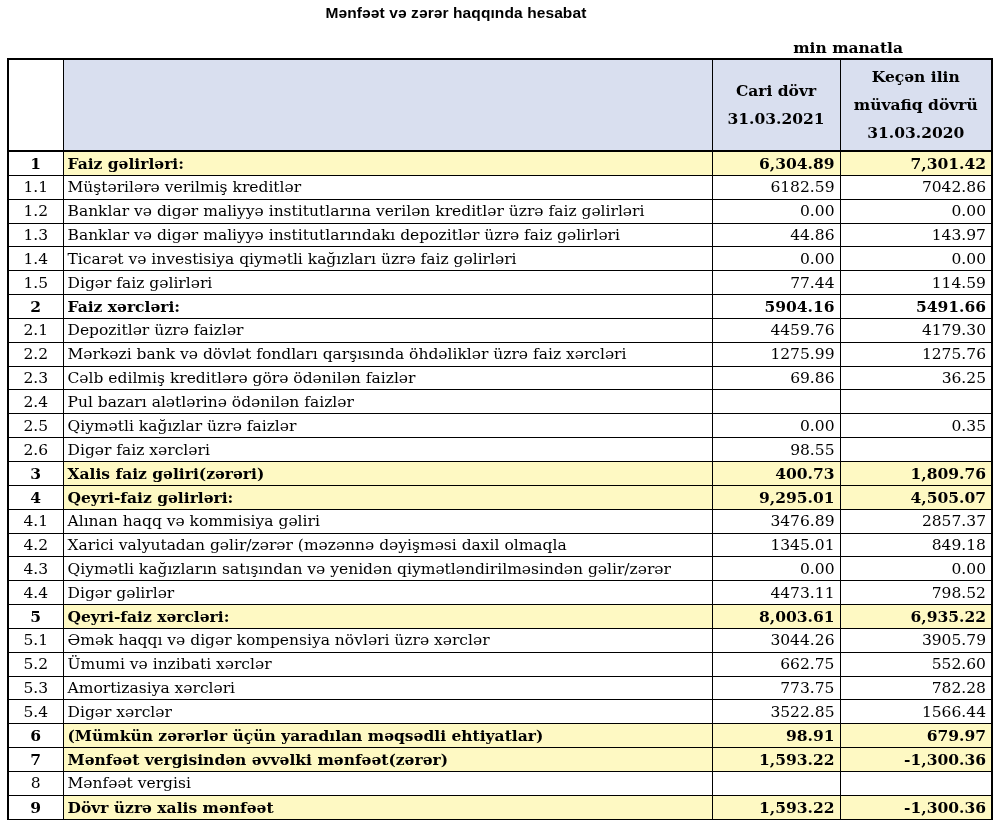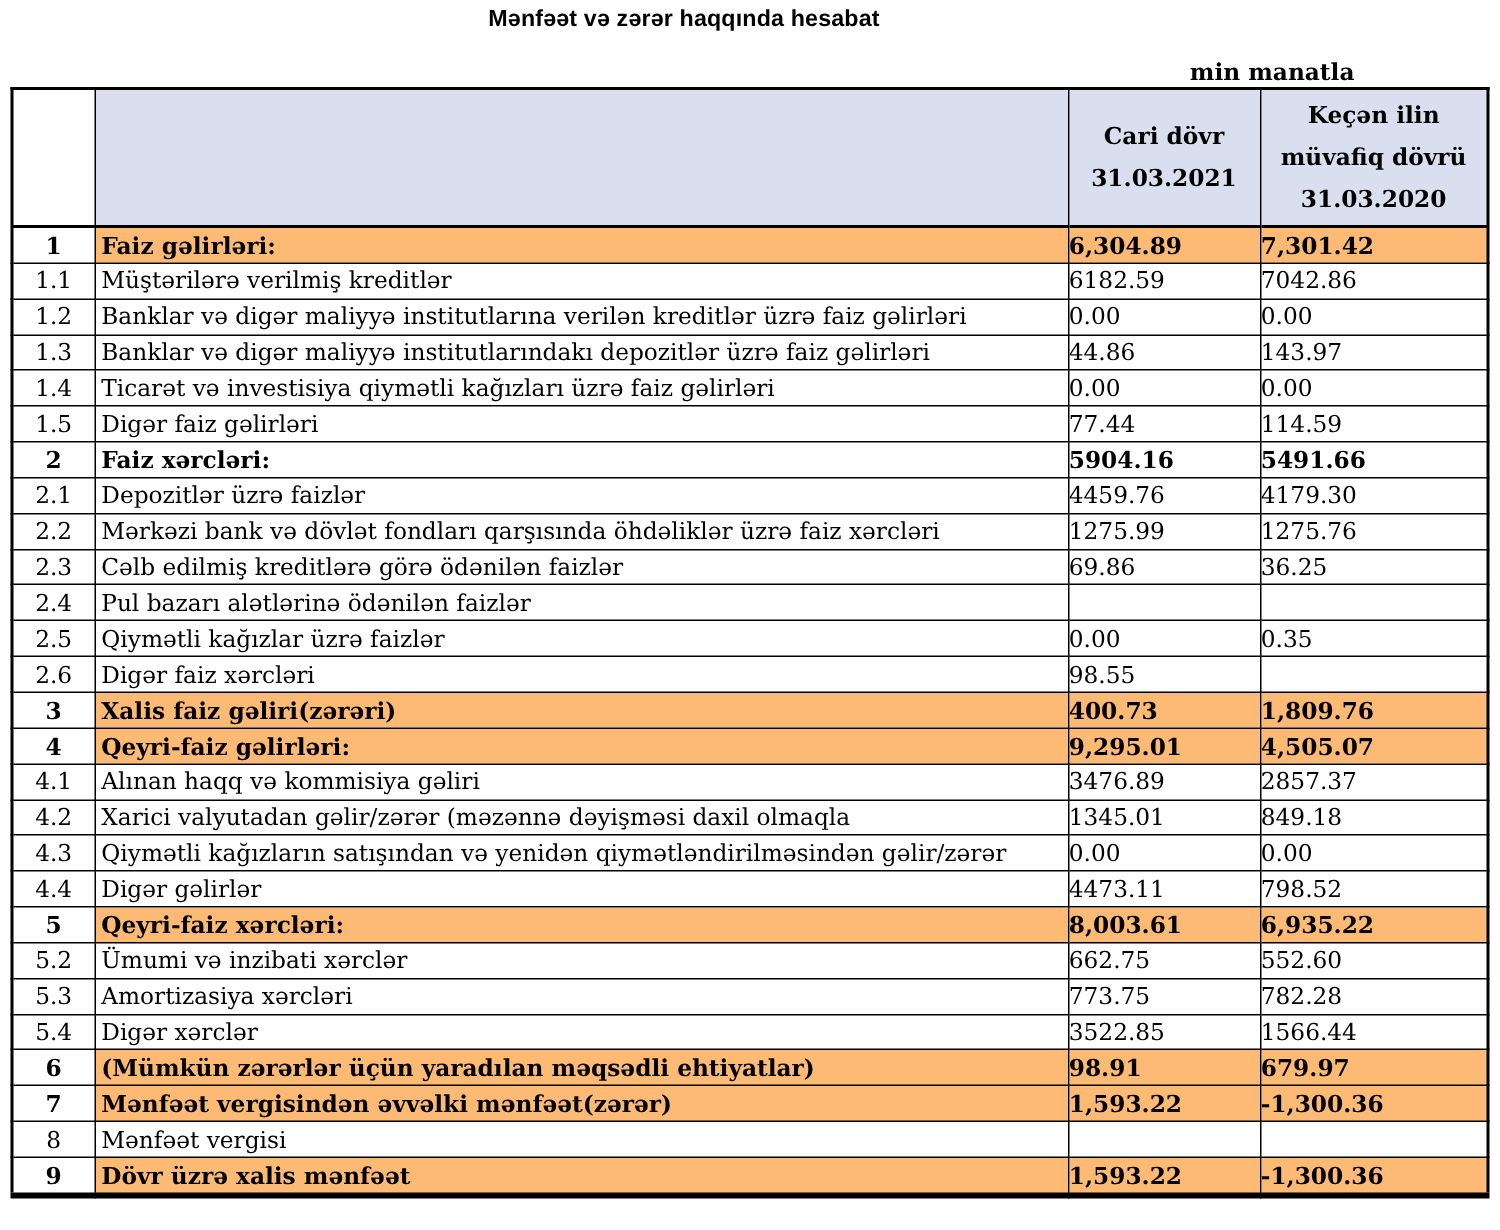--- a/index.html
+++ b/index.html
@@ -65,24 +65,24 @@
     background: #ffffff;
   }
   tbody td {
     height: 22.85px;
     padding: 0;
     vertical-align: middle;
     background: #ffffff;
   }
   tbody td.num   { text-align: center; }
   tbody td.label { text-align: left; padding-left: 4px; }
-  tbody td.val   { text-align: left; padding-right: 5px; }
+  tbody td.val   { text-align: right; padding-right: 5px; }
   tbody tr.bold td { font-weight: bold; }
   tbody tr.shaded td.label,
-  tbody tr.shaded td.val { background: #fdba74; }
+  tbody tr.shaded td.val { background: #fef9c3; }
 </style>
 </head>
 <body>
 
 <div class="page">
 
   <div class="title">Mənfəət və zərər haqqında hesabat</div>
 
   <div class="unit">min manatla</div>
 
@@ -223,20 +223,26 @@
           <td class="val">4473.11</td>
           <td class="val">798.52</td>
         </tr>
         <tr class="bold shaded">
           <td class="num">5</td>
           <td class="label">Qeyri-faiz xərcləri:</td>
           <td class="val">8,003.61</td>
           <td class="val">6,935.22</td>
         </tr>
         <tr class="">
+          <td class="num">5.1</td>
+          <td class="label">Əmək haqqı və digər kompensiya növləri üzrə xərclər</td>
+          <td class="val">3044.26</td>
+          <td class="val">3905.79</td>
+        </tr>
+        <tr class="">
           <td class="num">5.2</td>
           <td class="label">Ümumi və inzibati xərclər</td>
           <td class="val">662.75</td>
           <td class="val">552.60</td>
         </tr>
         <tr class="">
           <td class="num">5.3</td>
           <td class="label">Amortizasiya xərcləri</td>
           <td class="val">773.75</td>
           <td class="val">782.28</td>

